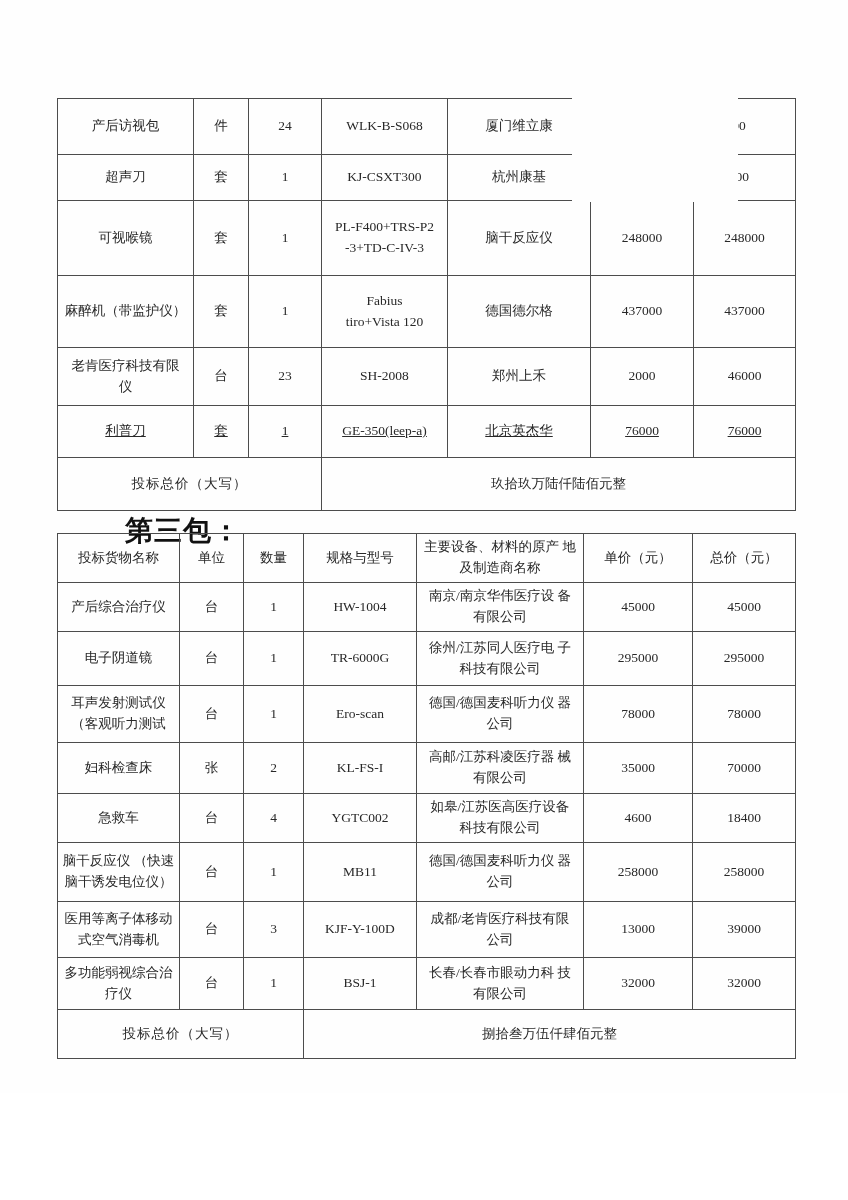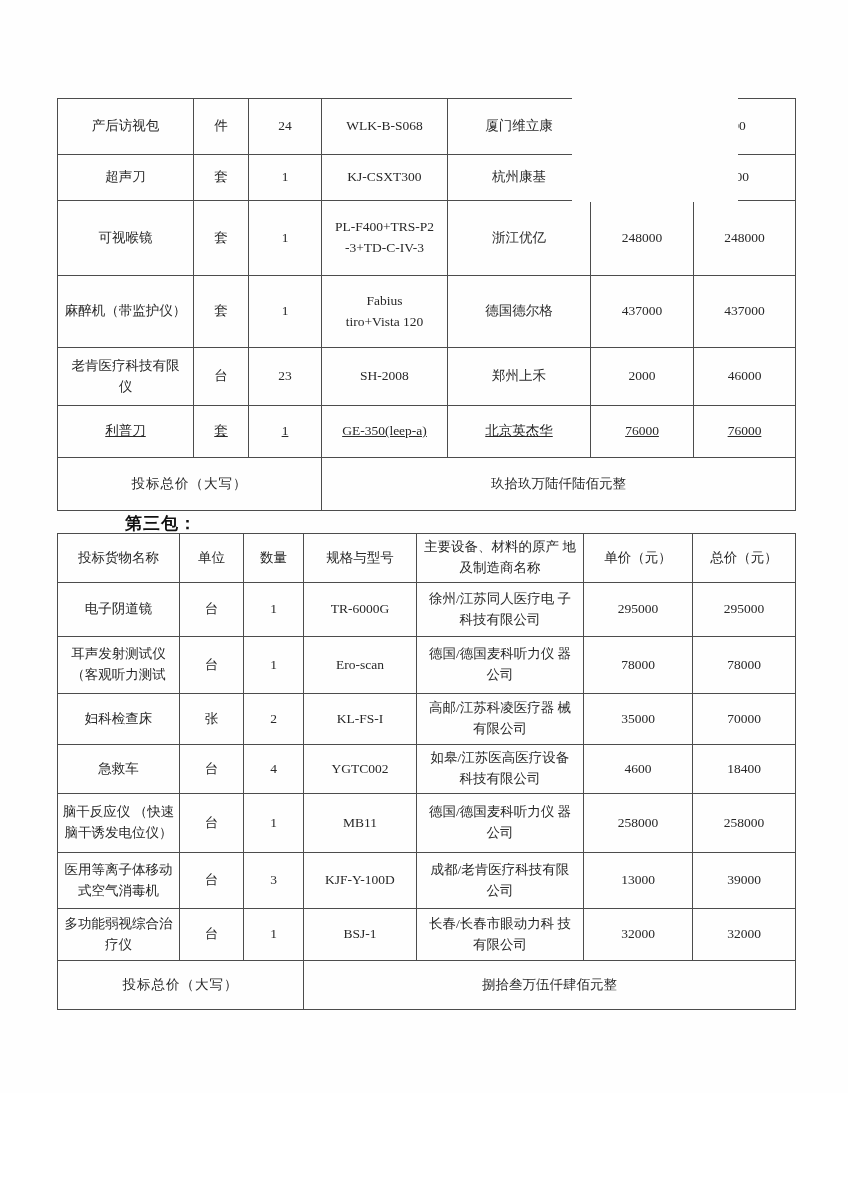--- a/index.html
+++ b/index.html
@@ -29,21 +29,21 @@
   #t1{left:57px;top:98px;width:738px;}
   #t2{left:57px;top:533px;width:738px;}
   .partial-num{
     text-align:right;
     padding-right:20px !important;
   }
   .total-label{letter-spacing:1px;}
   .heading{
     position:absolute;
     left:125px;top:512px;
-    font-size:17px;
+    font-size:28px;
     font-weight:bold;
     color:#111;
     letter-spacing:1px;
   }
   .redact{
     position:absolute;
     left:572px;top:93px;
     width:166px;height:109px;
     background:#fefefe;
     z-index:5;
@@ -82,21 +82,21 @@
           <td>杭州康基</td>
           <td></td>
           <td class="partial-num">3000</td>
         </tr>
         <tr style="height: 75px;">
           <td>可视喉镜</td>
           <td>套</td>
           <td>1</td>
           <td>PL-F400+TRS-P2
 -3+TD-C-IV-3</td>
-          <td>浙江优亿</td>
+          <td>脑干反应仪</td>
           <td>248000</td>
           <td>248000</td>
         </tr>
         <tr style="height: 72px;">
           <td>麻醉机（带监护仪）</td>
           <td>套</td>
           <td>1</td>
           <td>Fabius
 tiro+Vista 120</td>
           <td>德国德尔格</td>
@@ -145,20 +145,30 @@
         <tr style="height: 49px;">
           <td>投标货物名称</td>
           <td>单位</td>
           <td>数量</td>
           <td>规格与型号</td>
           <td>主要设备、材料的原产 地
 及制造商名称</td>
           <td>单价（元）</td>
           <td>总价（元）</td>
         </tr>
+        <tr style="height: 49px;">
+          <td>产后综合治疗仪</td>
+          <td>台</td>
+          <td>1</td>
+          <td>HW-1004</td>
+          <td>南京/南京华伟医疗设 备
+有限公司</td>
+          <td>45000</td>
+          <td>45000</td>
+        </tr>
         <tr style="height: 54px;">
           <td>电子阴道镜</td>
           <td>台</td>
           <td>1</td>
           <td>TR-6000G</td>
           <td>徐州/江苏同人医疗电 子
 科技有限公司</td>
           <td>295000</td>
           <td>295000</td>
         </tr>

